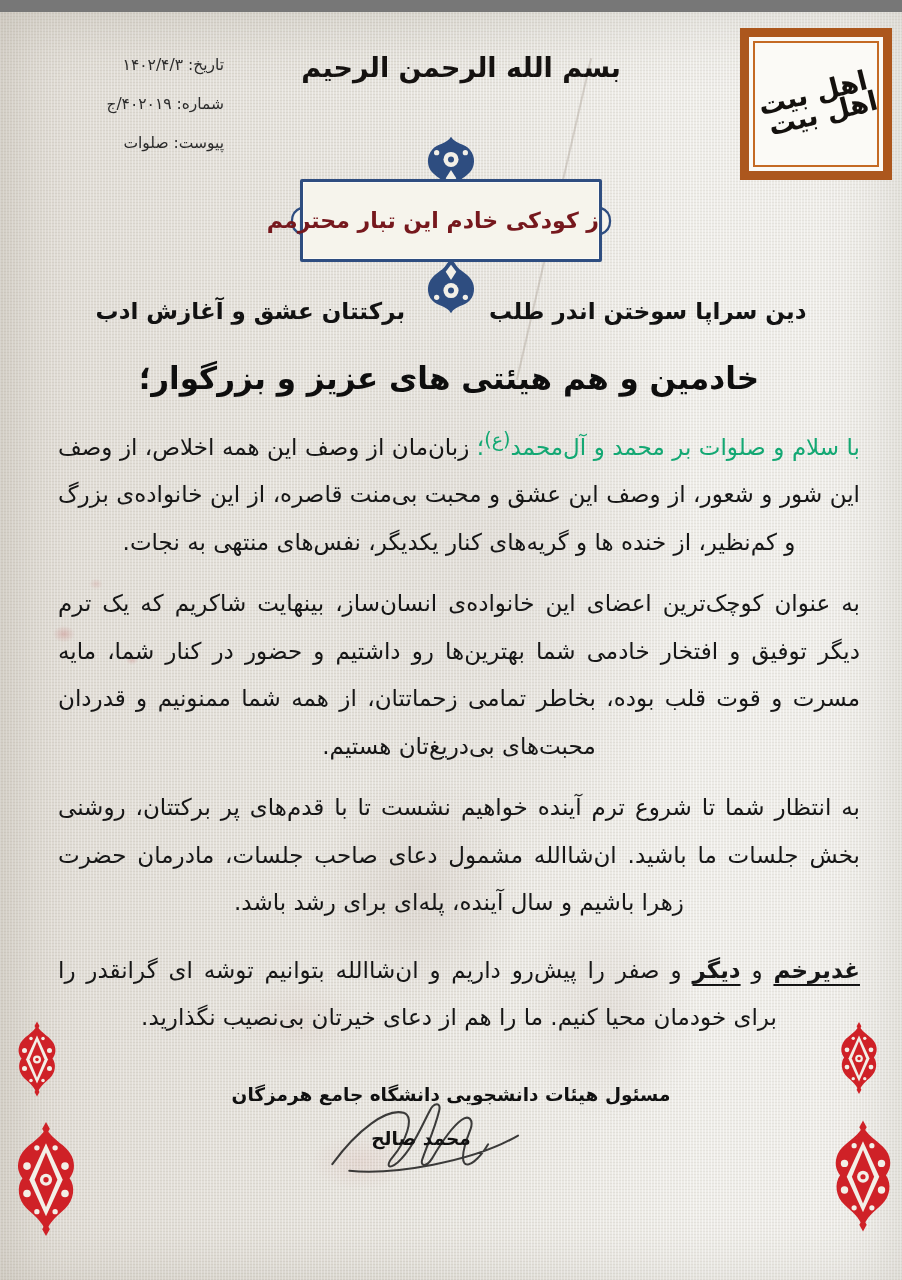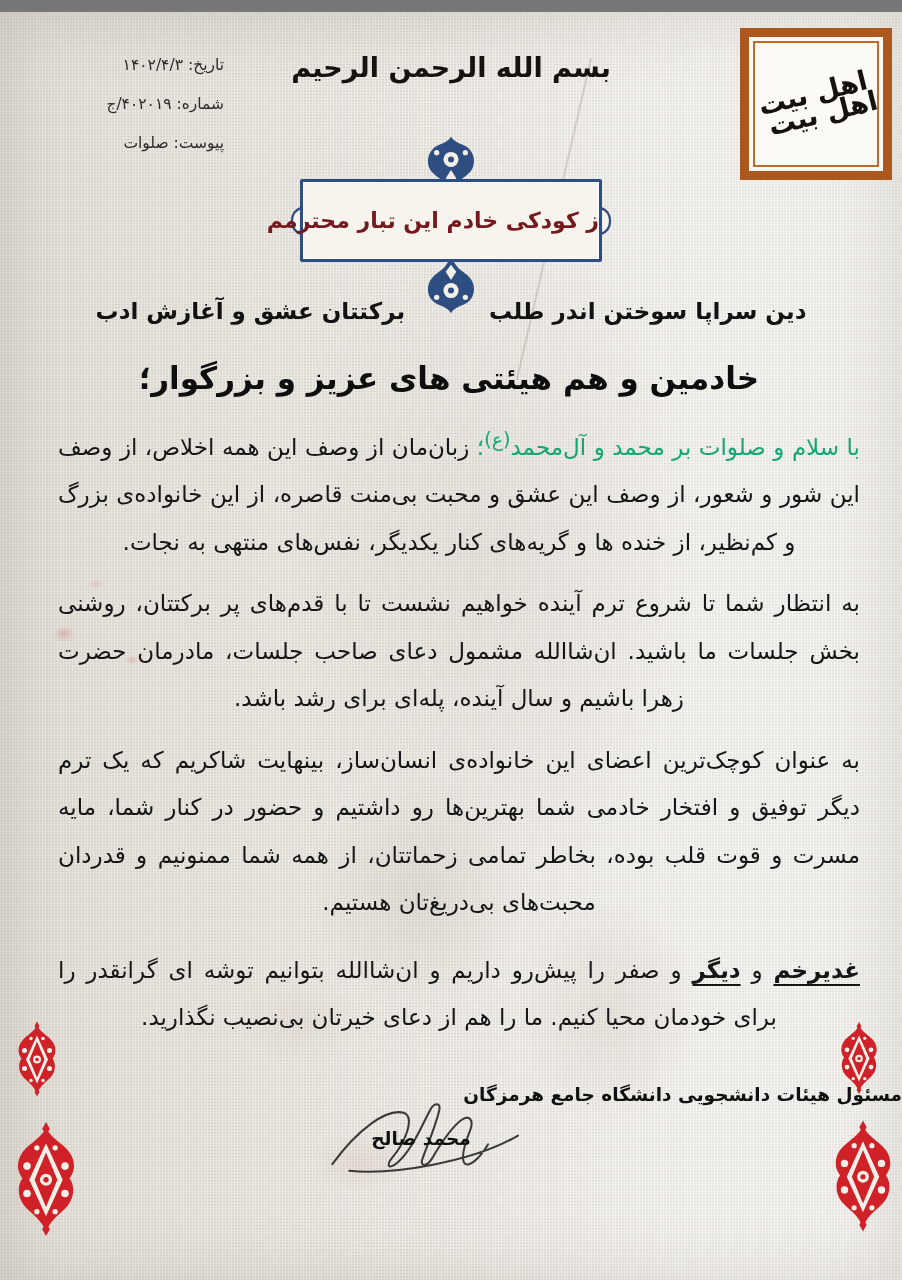--- a/index.html
+++ b/index.html
@@ -34,21 +34,21 @@
     position:absolute;left:553px;top:42px;width:2px;height:330px;
     background:rgba(150,135,122,.30);transform:rotate(13deg);pointer-events:none;
   }
   
   .meta{
     position:absolute;top:34px;left:56px;width:168px;
     text-align:right;font-size:15.5px;line-height:39px;color:#2b2b2b;
   }
   .bismillah{
     position:absolute;top:40px;left:281px;width:340px;
-    text-align:center;font-size:27px;font-weight:bold;color:#151210;
+    text-align:right;font-size:27px;font-weight:bold;color:#151210;
     letter-spacing:-1px;
   }
   .seal{
     position:absolute;left:740px;top:16px;width:152px;height:152px;
     box-sizing:border-box;border:9px solid #ac571d;background:#fbfaf6;
     padding:4px;
   }
   .seal-inner{
     box-sizing:border-box;width:100%;height:100%;
     border:2px solid #c46a24;display:flex;align-items:center;justify-content:center;
@@ -90,21 +90,21 @@
     font-size:23px;line-height:47.5px;color:#161616;
     text-align:justify;text-align-last:center;
   }
   .para{margin:0 0 14px 0;}
   .para.p4{margin-top:20px;}
   .salutation{color:#13a873;}
   .hl{font-weight:bold;text-decoration:underline;text-underline-offset:6px;}
   
   .sig-role{
     position:absolute;top:1072px;left:0;right:0;
-    font-size:18.5px;font-weight:bold;color:#101010;
+    text-align:center;font-size:18.5px;font-weight:bold;color:#101010;
   }
   .sig-name{
     position:absolute;top:1116px;left:0;right:60px;
     text-align:center;font-size:18.5px;font-weight:bold;color:#101010;z-index:2;
   }
   .sig-scribble{position:absolute;left:318px;top:1080px;width:214px;height:88px;z-index:3;transform:rotate(-5deg);}
   
   .orn{position:absolute;pointer-events:none;}
   .orn.ls{left:12px; top:1008px;width:50px;height:78px;}
   .orn.ll{left:4px;  top:1110px;width:84px;height:114px;}
@@ -183,22 +183,22 @@
 
   <div class="poem">
     <span>دین سراپا سوختن اندر طلب</span>
     <span>برکتتان عشق و آغازش ادب</span>
   </div>
 
   <div class="heading">خادمین و هم هیئتی های عزیز و بزرگوار؛</div>
 
   <div class="body-text">
     <p class="para p1"><span class="salutation">با سلام و صلوات بر محمد و آل‌محمد</span><sup class="salutation">(ع)</sup><span class="salutation">؛</span><span> زبان‌مان از وصف این همه اخلاص، از وصف این شور و شعور، از وصف این عشق و محبت بی‌منت قاصره، از این خانواده‌ی بزرگ و کم‌نظیر، از خنده ها و گریه‌های کنار یکدیگر، نفس‌های منتهی به نجات.</span></p>
+    <p class="para p2">به عنوان کوچک‌ترین اعضای این خانواده‌ی انسان‌ساز، بینهایت شاکریم که یک ترم دیگر توفیق و افتخار خادمی شما بهترین‌ها رو داشتیم و حضور در کنار شما، مایه مسرت و قوت قلب بوده، بخاطر تمامی زحماتتان، از همه شما ممنونیم و قدردان محبت‌های بی‌دریغ‌تان هستیم.</p>
     <p class="para p3">به انتظار شما تا شروع ترم آینده خواهیم نشست تا با قدم‌های پر برکتتان، روشنی بخش جلسات ما باشید. ان‌شاالله مشمول دعای صاحب جلسات، مادرمان حضرت زهرا باشیم و سال آینده، پله‌ای برای رشد باشد.</p>
-    <p class="para p2">به عنوان کوچک‌ترین اعضای این خانواده‌ی انسان‌ساز، بینهایت شاکریم که یک ترم دیگر توفیق و افتخار خادمی شما بهترین‌ها رو داشتیم و حضور در کنار شما، مایه مسرت و قوت قلب بوده، بخاطر تمامی زحماتتان، از همه شما ممنونیم و قدردان محبت‌های بی‌دریغ‌تان هستیم.</p>
     <p class="para p4"><span class="hl">غدیرخم</span><span> و </span><span class="hl">دیگر</span><span> و صفر را پیش‌رو داریم و ان‌شاالله بتوانیم توشه ای گرانقدر را برای خودمان محیا کنیم. ما را هم از دعای خیرتان بی‌نصیب نگذارید.</span></p>
   </div>
 
   <div class="sig-role">مسئول هیئات دانشجویی دانشگاه جامع هرمزگان</div>
   <div class="sig-name">محمد صالح</div>
   <svg class="sig-scribble" viewBox="0 0 210 85">
     <path d="M12 62 C40 30 70 12 86 18 C98 23 84 48 72 60 C64 68 66 73 76 66 C92 54 104 30 112 18 C116 11 124 10 121 19 C115 37 104 56 100 66 C98 72 104 73 110 65 C120 51 132 36 142 30 C150 25 154 31 150 40 C144 52 138 66 141 72 C144 78 156 70 166 56 M28 70 C70 78 150 72 196 50" fill="none" stroke="#1c1c1c" stroke-width="2" stroke-linecap="round" opacity="0.85"></path>
   </svg>
 
   <svg class="orn ls">

